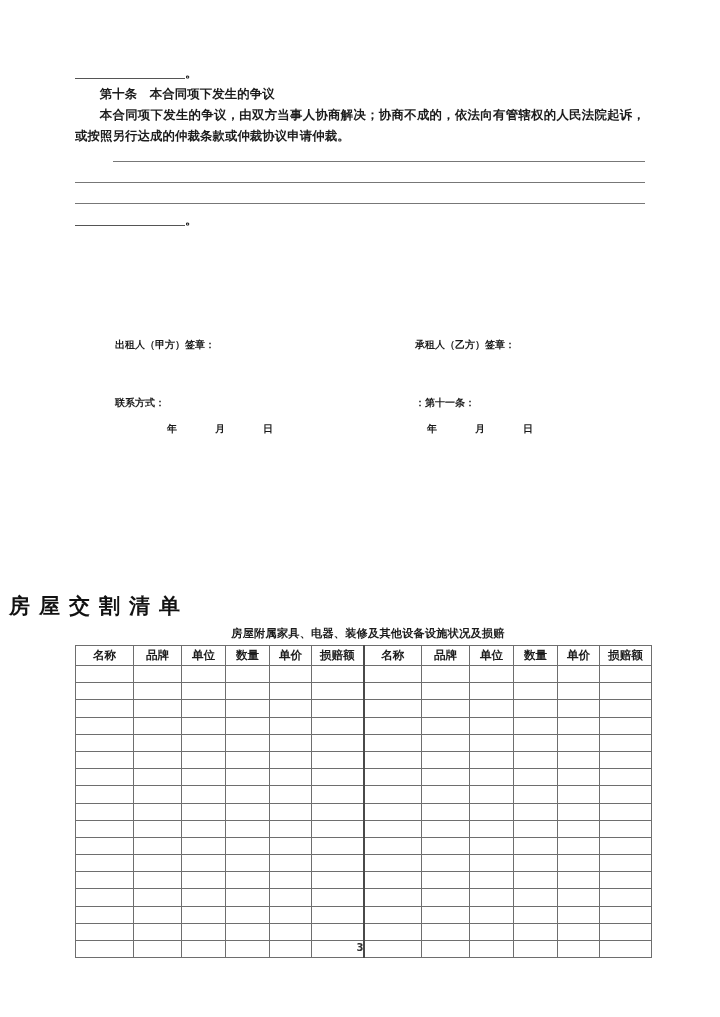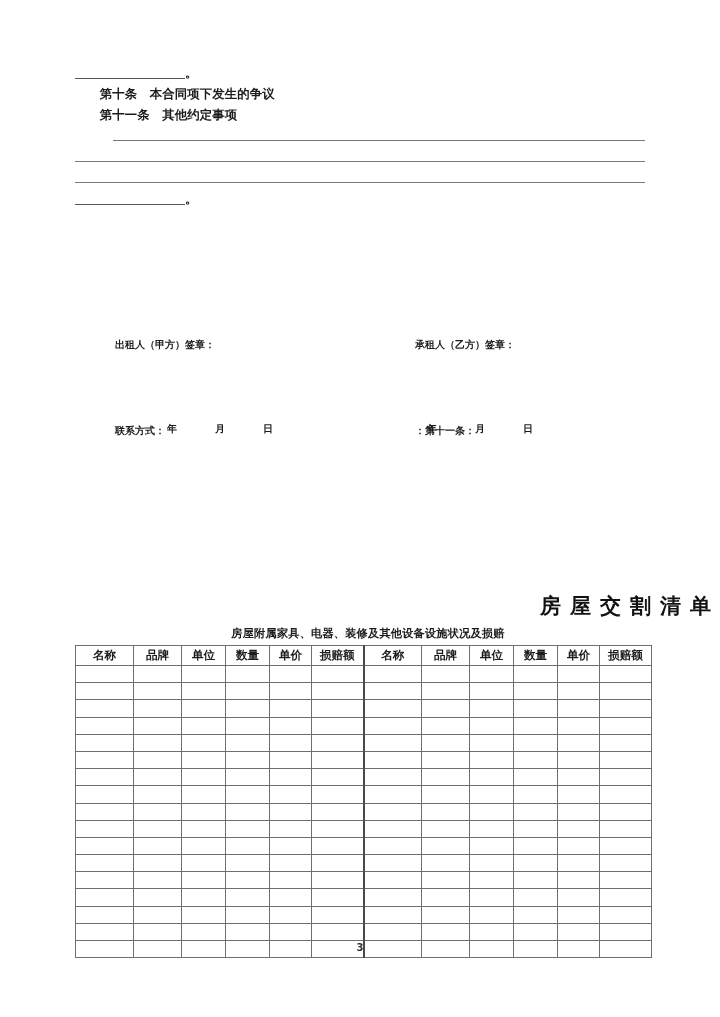--- a/index.html
+++ b/index.html
@@ -75,21 +75,21 @@
   .col-right { position: absolute; left: 340px; white-space: nowrap; }
   .date-left  { position: absolute; left: 92px; white-space: nowrap; letter-spacing: 14px; }
   .date-right { position: absolute; left: 352px; white-space: nowrap; letter-spacing: 14px; }
 
   
   .sheet-title {
     position: absolute;
     left: 0;
     top: 592px;
     width: 720px;
-    text-align: right;
+    text-align: left;
     font-size: 21px;
     font-weight: bold;
     letter-spacing: 9px;
     text-indent: 9px;
     color: #111;
   }
   .sheet-subtitle {
     position: absolute;
     left: 0;
     top: 626px;
@@ -146,22 +146,22 @@
 <body>
 
 <div class="page">
 
   <div class="contract">
 
     <div class="para"><span class="fill fill-lg"></span><span>。</span></div>
 
     <div class="para indent">第十条　本合同项下发生的争议</div>
 
-
-    <div class="para indent">第十一条　其他约定事项</div>
+    <div class="para indent">本合同项下发生的争议，由双方当事人协商解决；协商不成的，依法向有管辖权的人民法院起诉，或按照另行达成的仲裁条款或仲裁协议申请仲裁。</div>
+
 
     <div class="rule-row">
       <div class="rule" style="left:38px; right:0; top:15px;"></div>
     </div>
     <div class="rule-row">
       <div class="rule" style="left:0; right:0; top:15px;"></div>
     </div>
     <div class="rule-row">
       <div class="rule" style="left:0; right:0; top:15px;"></div>
     </div>
@@ -171,21 +171,21 @@
 
   </div>
 
   <div class="sig-block" style="top:334px;">
     <div class="sig-line">
       <span class="col-left">出租人（甲方）签章：</span>
       <span class="col-right">承租人（乙方）签章：</span>
     </div>
   </div>
 
-  <div class="sig-block" style="top:392px;margin-top:28px;">
+  <div class="sig-block" style="top:392px;">
     <div class="sig-line">
       <span class="col-left">联系方式：</span>
       <span class="col-right">：第十一条：</span>
     </div>
   </div>
 
   <div class="sig-block" style="top:418px;">
     <div class="sig-line">
       <span class="date-left">年　月　日</span>
       <span class="date-right">年　月　日</span>

